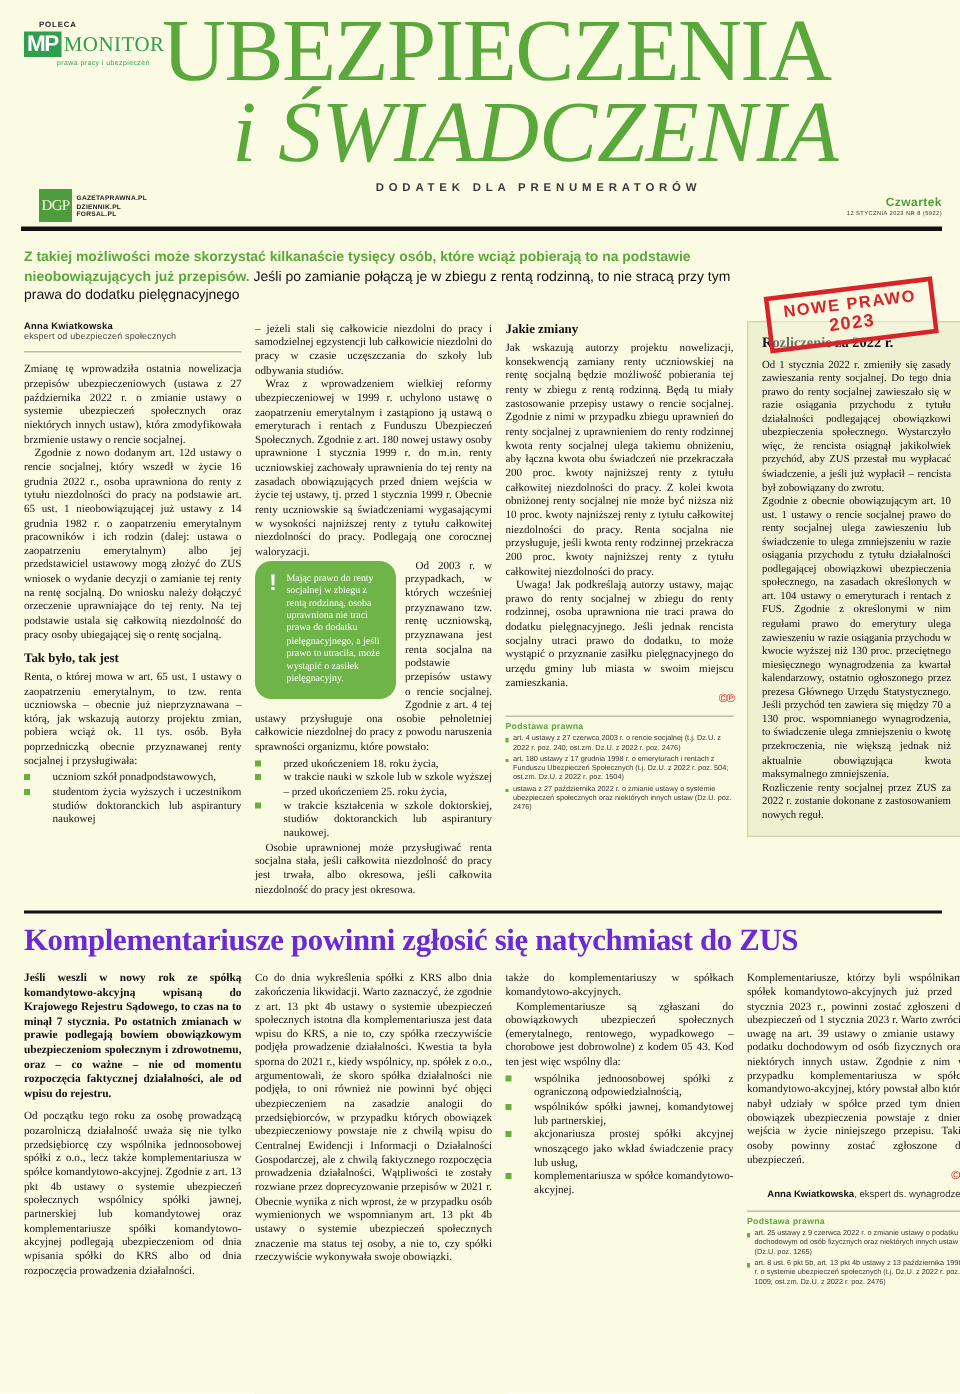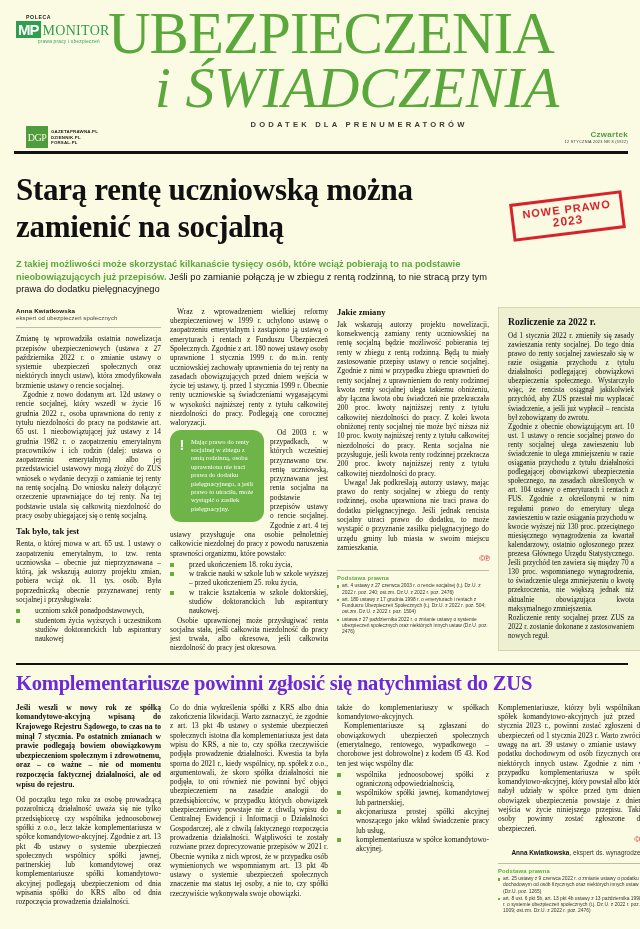--- a/index.html
+++ b/index.html
@@ -450,21 +450,20 @@
     <div class="mast-date">
       <div class="mast-day">Czwartek</div>
       <div class="mast-datetext">12 STYCZNIA 2023 NR 8 (5922)</div>
     </div>
 
     <div class="mast-rule"></div>
   </div>
 
   <div class="art1">
 
-    <div class="headline1">Starą rentę uczniowską można zamienić na socjalną</div>
 
     <div class="stamp">
       <div class="stamp-l1">NOWE PRAWO</div>
       <div class="stamp-l2">2023</div>
     </div>
 
     <div class="lead1">
       <span class="lead-green">Z takiej możliwości może skorzystać kilkanaście tysięcy osób, które wciąż pobierają to na podstawie nieobowiązujących już przepisów.</span><span class="lead-black"> Jeśli po zamianie połączą je w zbiegu z rentą rodzinną, to nie stracą przy tym prawa do dodatku pielęgnacyjnego</span>
     </div>
 
@@ -483,20 +482,21 @@
           <p class="noind">Renta, o której mowa w art. 65 ust. 1 ustawy o zaopatrzeniu emerytalnym, to tzw. renta uczniowska – obecnie już nieprzyznawana – którą, jak wskazują autorzy projektu zmian, pobiera wciąż ok. 11 tys. osób. Była poprzedniczką obecnie przyznawanej renty socjalnej i przysługiwała:</p>
         </div>
         <ul class="blist">
           <li>uczniom szkół ponadpodstawowych,</li>
           <li>studentom życia wyższych i uczestnikom studiów doktoranckich lub aspirantury naukowej</li>
         </ul>
       </div>
 
       <div class="col c2">
         <div class="body">
+          <p class="noind">– jeżeli stali się całkowicie niezdolni do pracy i samodzielnej egzystencji lub całkowicie niezdolni do pracy w czasie uczęszczania do szkoły lub odbywania studiów.</p>
           <p>Wraz z wprowadzeniem wielkiej reformy ubezpieczeniowej w 1999 r. uchylono ustawę o zaopatrzeniu emerytalnym i zastąpiono ją ustawą o emeryturach i rentach z Funduszu Ubezpieczeń Społecznych. Zgodnie z art. 180 nowej ustawy osoby uprawnione 1 stycznia 1999 r. do m.in. renty uczniowskiej zachowały uprawnienia do tej renty na zasadach obowiązujących przed dniem wejścia w życie tej ustawy, tj. przed 1 stycznia 1999 r. Obecnie renty uczniowskie są świadczeniami wygasającymi w wysokości najniższej renty z tytułu całkowitej niezdolności do pracy. Podlegają one corocznej waloryzacji.</p>
         </div>
         <div class="callout">
           <div class="callout-ico">!</div>
           <div class="callout-txt">Mając prawo do renty socjalnej w zbiegu z rentą rodzinną, osoba uprawniona nie traci prawa do dodatku pielęgnacyjnego, a jeśli prawo to utraciła, może wystąpić o zasiłek pielęgnacyjny.</div>
         </div>
         <div class="body">
           <p>Od 2003 r. w przypadkach, w których wcześniej przyznawano tzw. rentę uczniowską, przyznawana jest renta socjalna na podstawie przepisów ustawy o rencie socjalnej. Zgodnie z art. 4 tej ustawy przysługuje ona osobie pełnoletniej całkowicie niezdolnej do pracy z powodu naruszenia sprawności organizmu, które powstało:</p>
         </div>
         <ul class="blist">

